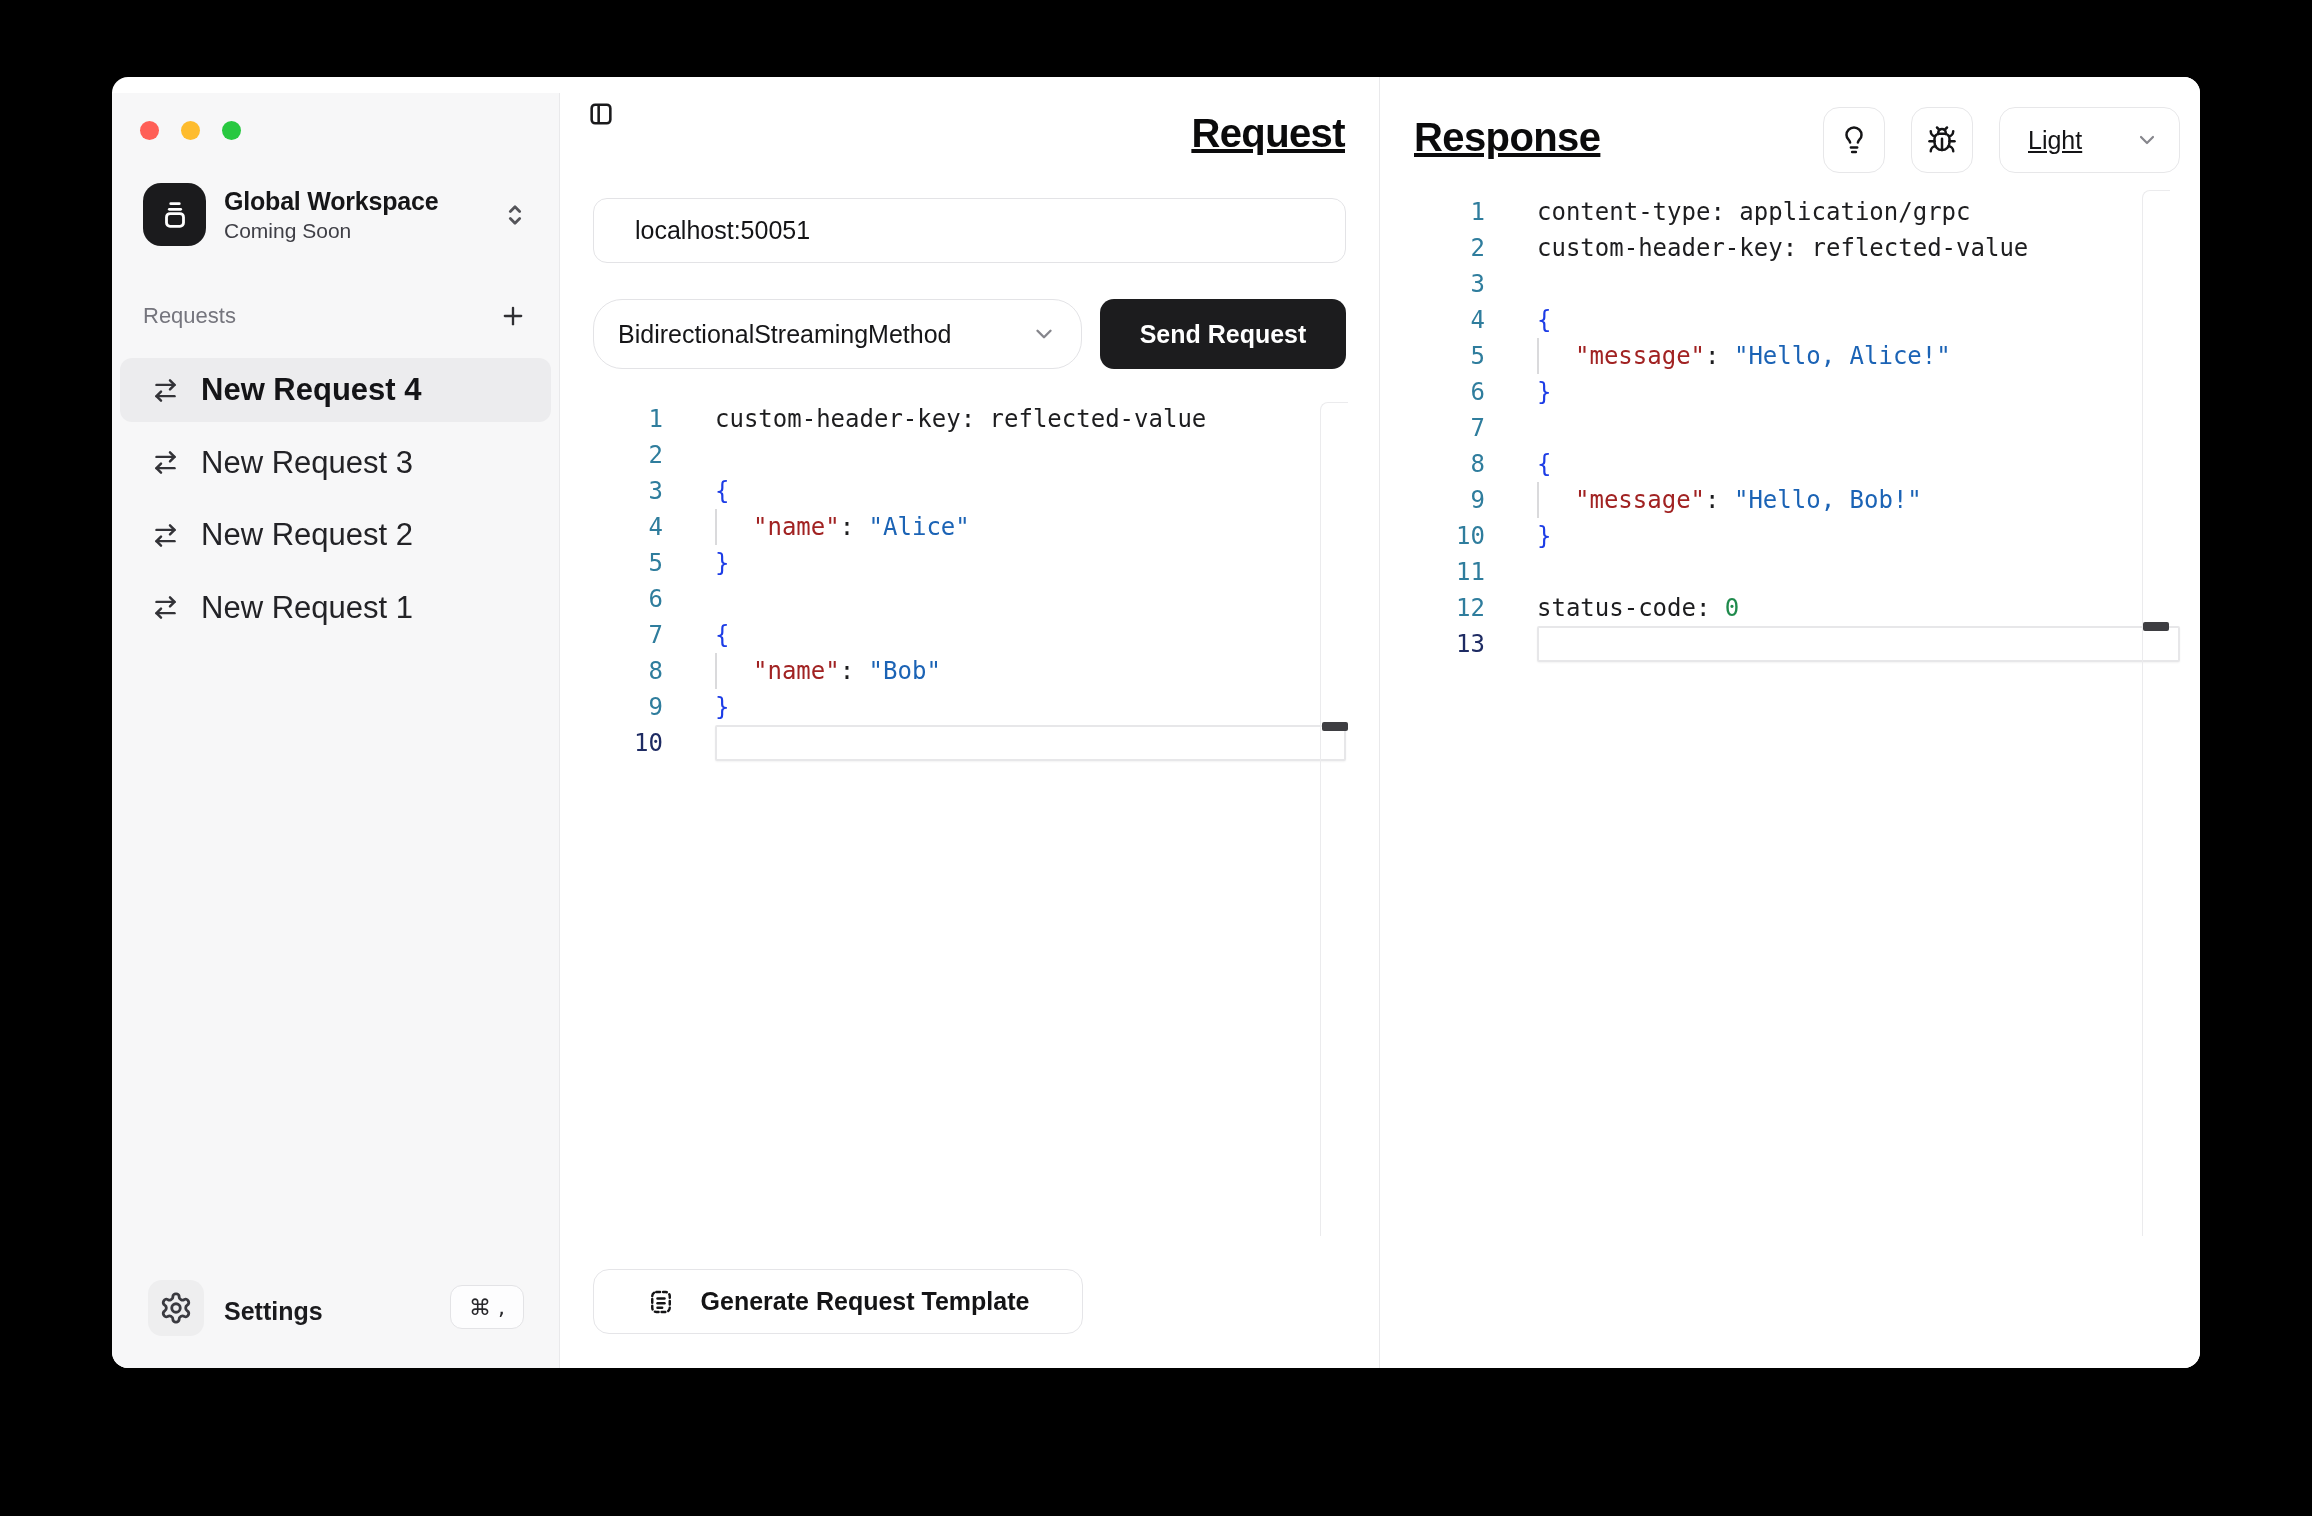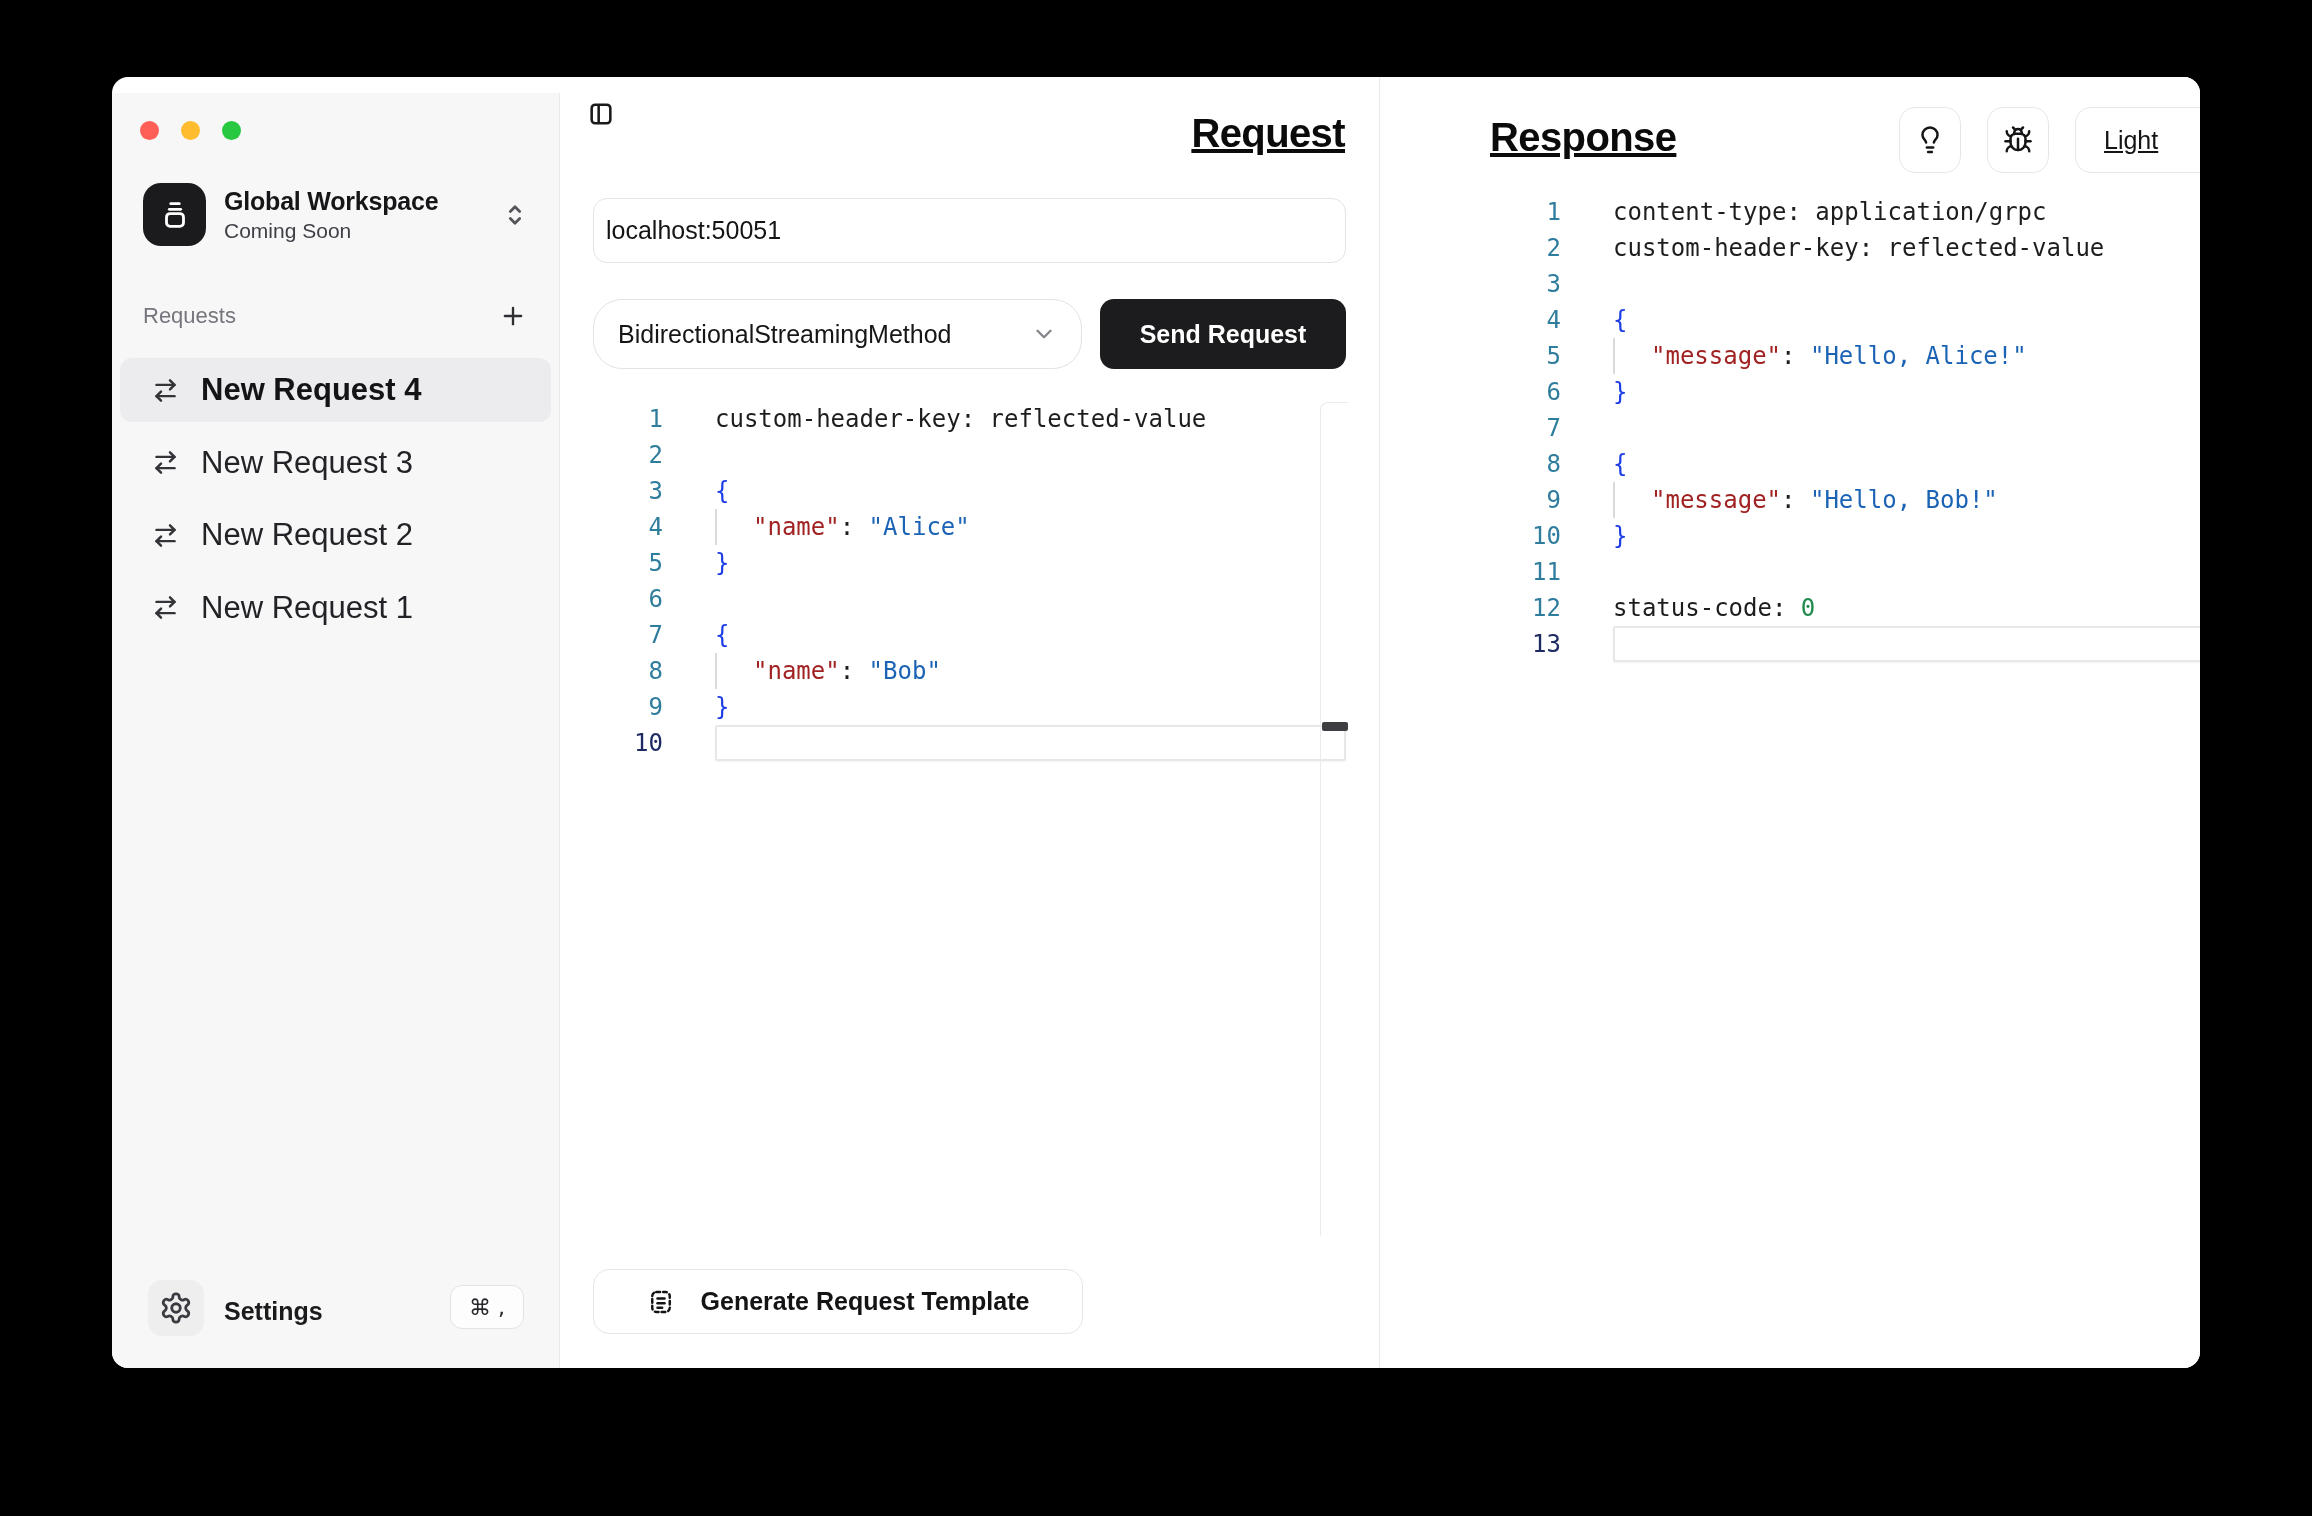--- a/index.html
+++ b/index.html
@@ -45,38 +45,38 @@
                display:flex; align-items:center; justify-content:center;
                font-size:22px; color:#27272b; font-family:"DejaVu Sans", sans-serif; }
   
   .panel-request { position:absolute; left:448px; top:0; width:820px; height:100%;
                    background:#fff; border-right:1.5px solid #e9e9eb; }
   .toggle-btn { position:absolute; left:27px; top:23px; color:#1a1a1c; cursor:pointer; }
   .panel-title { font-size:40px; font-weight:700; letter-spacing:-.6px; color:#0b0b0c;text-decoration:underline; }
   .panel-request .panel-title { position:absolute; top:34px; right:34px; }
   .url-input { position:absolute; left:33px; top:121px; width:753px; height:65px;
                border:1.5px solid #e3e3e6; border-radius:14px; background:#fff;
-               font-size:25px; color:#141416; padding:0 12px;
+               font-size:25px; color:#141416; padding:0 41px;
                font-family:"Liberation Sans", sans-serif; outline:none; }
   .method-select { position:absolute; left:33px; top:222px; width:489px; height:70px;
                    border:1.5px solid #e3e3e6; border-radius:29px; background:#fff;
                    display:flex; align-items:center; padding:0 24px; cursor:pointer;gap:11px; }
   .method-select .label { font-size:25px; color:#161618; }
   .method-select .chev { margin-left:auto; color:#86868c; }
   .send-btn { position:absolute; left:540px; top:222px; width:246px; height:70px;
               background:#1c1c1e; border:none; border-radius:14px; color:#fff;
               font-size:25px; font-weight:600; font-family:"Liberation Sans", sans-serif;
               cursor:pointer; }
   .gen-btn { position:absolute; left:33px; top:1192px; width:490px; height:65px;
              border:1.5px solid #e5e5e8; border-radius:16px; background:#fff;
              display:flex; align-items:center; justify-content:center; gap:26px;
              font-size:25px; font-weight:600; color:#141416; cursor:pointer;
              font-family:"Liberation Sans", sans-serif; }
   
-  .panel-response { position:absolute; left:1344px; top:0; width:820px; height:100%; background:#fff; }
+  .panel-response { position:absolute; left:1268px; top:0; width:820px; height:100%; background:#fff; }
   .panel-response .panel-title { position:absolute; left:34px; top:38px; }
   .resp-tools { position:absolute; top:30px; left:443px; display:flex; gap:26px; }
   .tool-btn { width:62px; height:66px; border:1.5px solid #e7e7e9; border-radius:16px;
               background:#fff; display:flex; align-items:center; justify-content:center;
               color:#151517; cursor:pointer; }
   .theme-select { width:181px; height:66px; border:1.5px solid #e7e7e9; border-radius:16px;
                   background:#fff; display:flex; align-items:center; padding:0 20px 0 28px;
                   cursor:pointer; }
   .theme-select .label { font-size:25px; color:#141416;text-decoration:underline; }
   .theme-select .chev { margin-left:auto; color:#86868c; }

